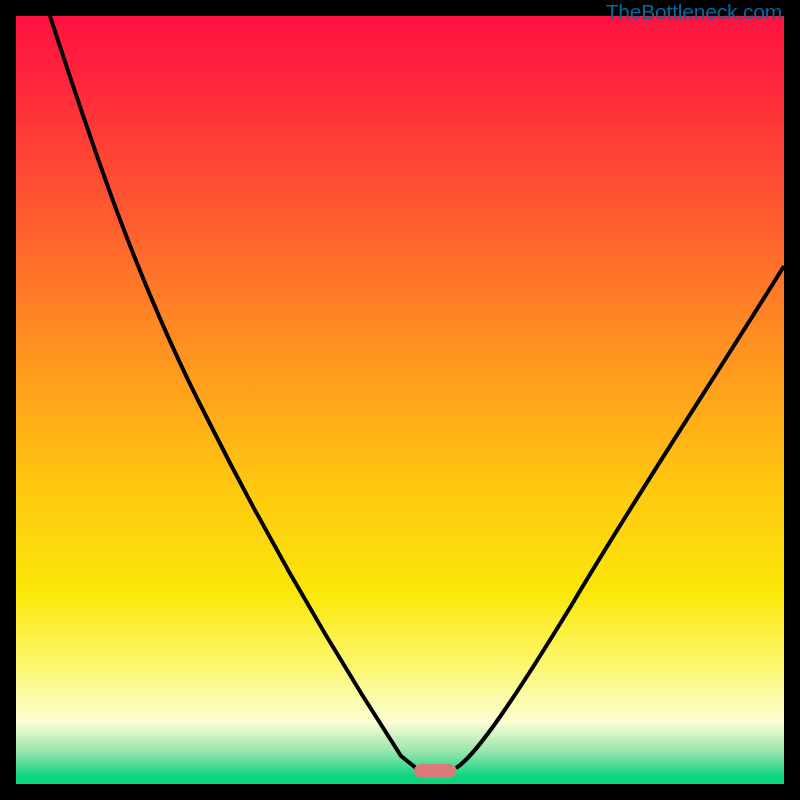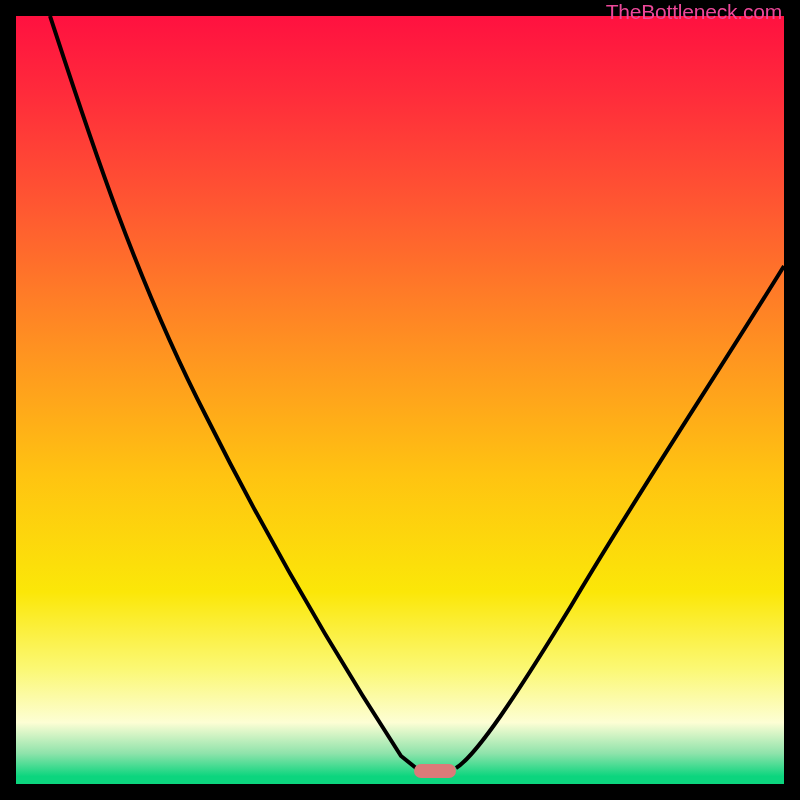--- a/index.html
+++ b/index.html
@@ -29,21 +29,21 @@
       position: absolute;
       left: 0;
       top: 0;
       width: 100%;
       height: 100%;
     }
     .watermark {
       position: absolute;
       top: 0px;
       right: 18px;
-      color: #ec4899;
+      color: #0369a1;
       font-size: 21px;
       font-weight: 500;
       letter-spacing: -0.2px;
     }
   </style>
 </head>
 <body>
 
 <div class="chart-area">
   <svg class="gradient-bg" viewBox="0 0 768 768" preserveAspectRatio="none">

